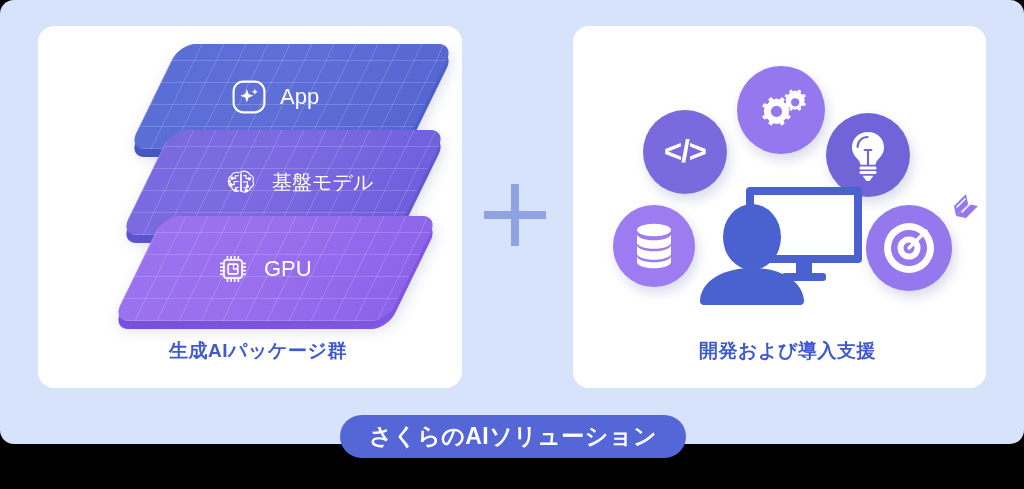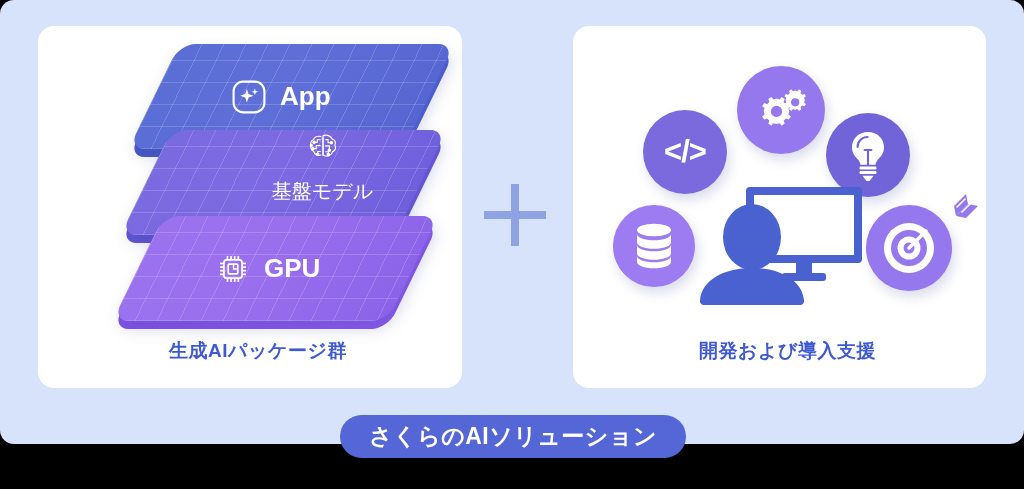--- a/index.html
+++ b/index.html
@@ -78,27 +78,27 @@
 
   .layer-content {
     position: absolute;
     left: 100px; top: 8px;
     width: 275px; height: 105px;
     display: flex; align-items: center; gap: 14px;
     padding-left: 78px;
     pointer-events: none;
   }
   #content-app   { left: 116px; top: 8px; }
-  #content-model { left: 108px; top: 94px; flex-direction: column; }
+  #content-model { left: 108px; top: 94px; }
   #content-gpu   { left: 100px; top: 180px; }
 
   .layer-label {
-    font-size: 26px;
+    font-size: 22px;
     color: #ffffff;
-    font-weight: 700;
+    font-weight: 400;
     white-space: nowrap;
   }
   .layer-label.jp { font-size: 20px; font-weight: 500; }
   .layer-icon { width: 34px; height: 34px; flex: 0 0 34px; }
 
   
   #plus {
     position: absolute;
     left: 484px; top: 184px;
     width: 62px; height: 62px;

